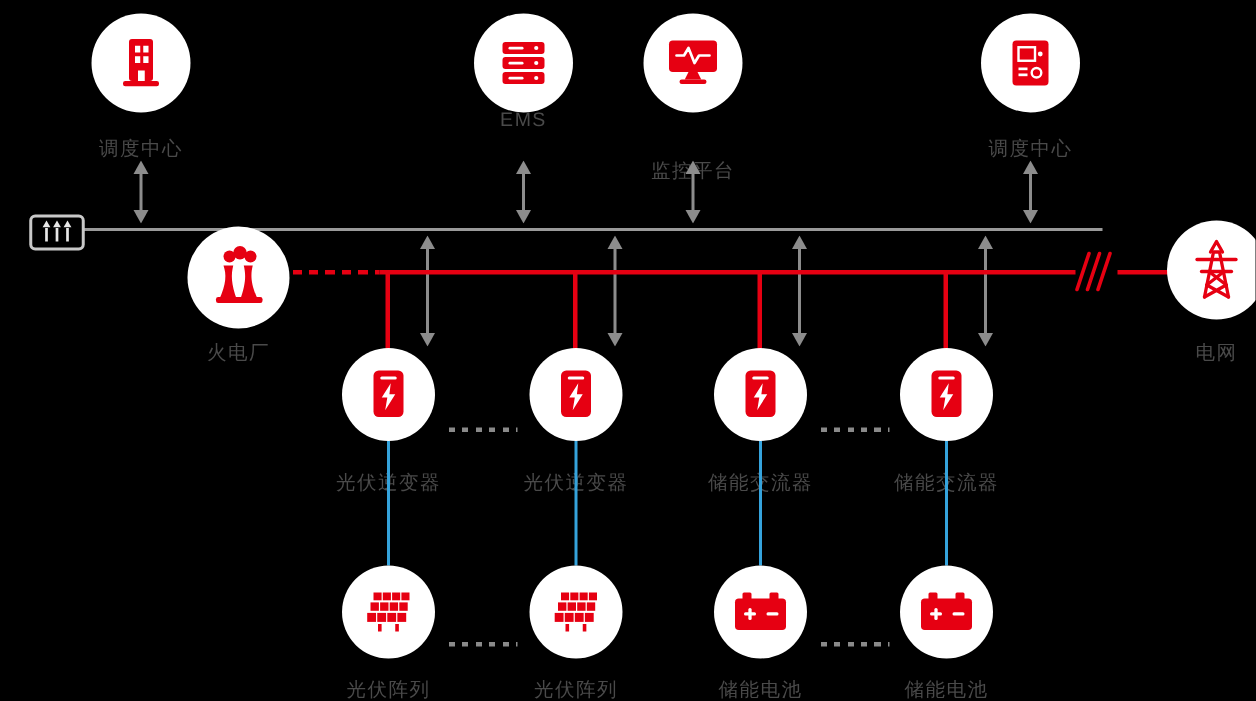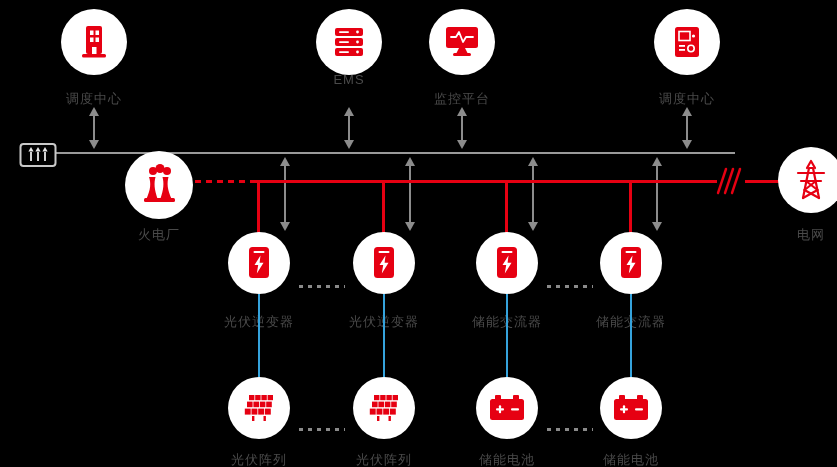--- a/index.html
+++ b/index.html
@@ -78,21 +78,21 @@
   </svg>
 
   <div class="circle" style="left:410px;top:9px;width:66px;height:66px;">
     <svg width="40" height="38" viewBox="0 0 40 38">
       <rect x="4" y="4" width="32" height="21" rx="2.5" fill="#e60012"></rect>
       <polyline points="9,14 14,14 17,9 21,19 24,14 31,14" fill="none" stroke="#fff" stroke-width="1.8" stroke-linejoin="round" stroke-linecap="round"></polyline>
       <path d="M17 25 h6 l2.5 5 h-11 Z" fill="#e60012"></path>
       <rect x="11" y="30" width="18" height="3" rx="1.5" fill="#e60012"></rect>
     </svg>
   </div>
-  <div class="label" style="left:443px;top:90px;">监控平台</div>
+  <div class="label" style="left:443px;top:105px;">监控平台</div>
   <svg class="abs" style="left:436px;top:107px;" width="14" height="42" viewBox="0 0 14 42">
     <line x1="7" y1="7" x2="7" y2="35" stroke="#8c8c8c" stroke-width="2"></line>
     <path d="M7 0 L2 9 L12 9 Z" fill="#8c8c8c"></path>
       <path d="M7 42 L2 33 L12 33 Z" fill="#8c8c8c"></path>
   </svg>
 
   <div class="circle" style="left:635px;top:9px;width:66px;height:66px;">
     <svg width="38" height="38" viewBox="0 0 38 38">
       <rect x="7" y="4" width="24" height="30" rx="2.5" fill="#e60012"></rect>
       <rect x="11" y="8.5" width="11" height="9" fill="none" stroke="#fff" stroke-width="1.6"></rect>

